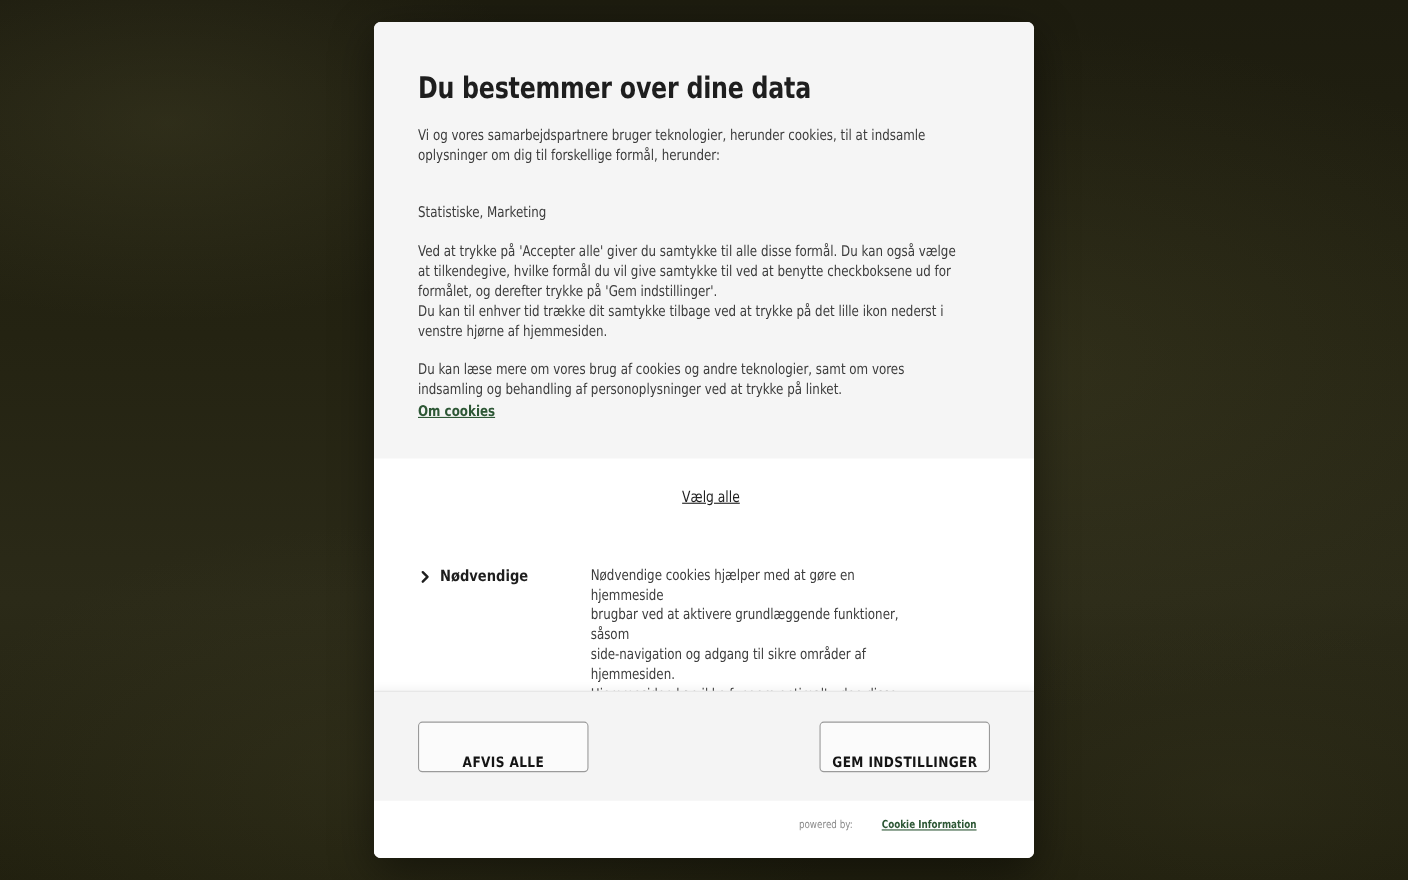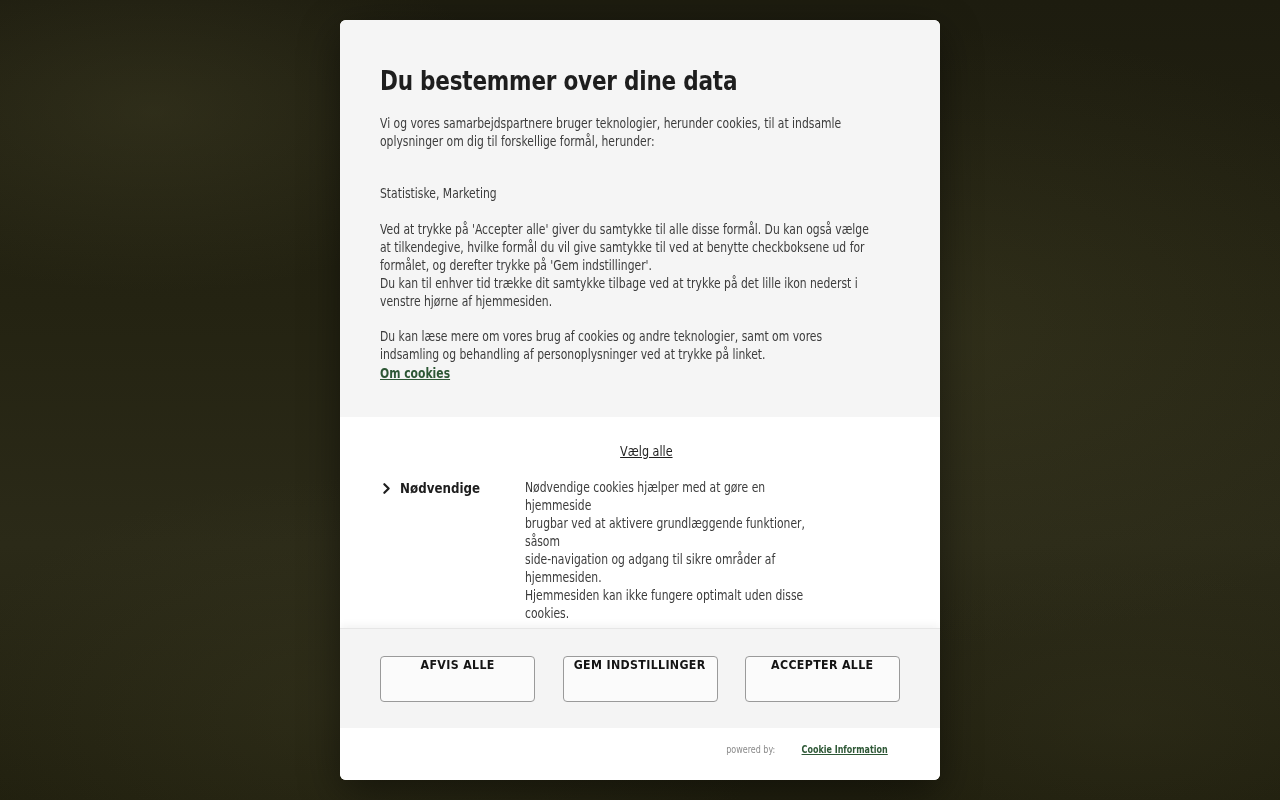--- a/index.html
+++ b/index.html
@@ -74,21 +74,21 @@
     overflow: hidden;
   }
   .select-all-row { margin-top: 24px; text-align: center; }
   .select-all {
     font-size: 14px; line-height: 16px;
     color: #1f1f1f;
     text-decoration: underline;
     cursor: pointer;
   }
   .cat-row { display: flex; align-items: flex-start; }
-  .cat-row.first  { margin-top: 20px; }
+  .cat-row.first  { margin-top: 56px; gap: 12px; }
   .cat-head {
     flex: none; width: 145px;
     display: flex; align-items: center; gap: 7px;
     cursor: pointer;
   }
   .chev { flex: none; width: 13px; height: 13px; margin-top: 1px; }
   .cat-label {
     font-size: 14px; line-height: 16px; font-weight: bold; color: #1e1e1e;
     transform: scaleX(0.85); transform-origin: 0 50%;
     white-space: nowrap;
@@ -110,21 +110,21 @@
   }
   .btn {
     width: 155px; height: 46px;
     background: #fbfbfb;
     border: 1px solid #9a9a9a;
     border-radius: 4px;
     font-family: "DejaVu Sans", "Liberation Sans", sans-serif;
     font-size: 13px; font-weight: bold; color: #141414;
     letter-spacing: 0.4px;
     cursor: pointer;
-    display: flex; align-items: flex-start; justify-content: center;
+    display: flex; align-items: flex-end; justify-content: center;
   }
   .btn span { display: block; transform: scaleX(0.85); white-space: nowrap; }
 
   .sec-foot {
     height: 52px; flex: none;
     background: #ffffff;
     text-align: right;
     padding: 10px 52px 0 0;
   }
   .powered {
@@ -181,23 +181,20 @@
 
   </div>
 
   <div class="sec-bar">
     <button class="btn">
       <span>AFVIS ALLE</span>
     </button>
     <button class="btn">
       <span>GEM INDSTILLINGER</span>
     </button>
-    <button class="btn">
-      <span>ACCEPTER ALLE</span>
-    </button>
   </div>
 
   <div class="sec-foot">
     <div class="powered cx-r">powered by:</div>
     <a class="vendor-link cx-r">Cookie Information</a>
   </div>
 
 </div>
 
 </body></html>

